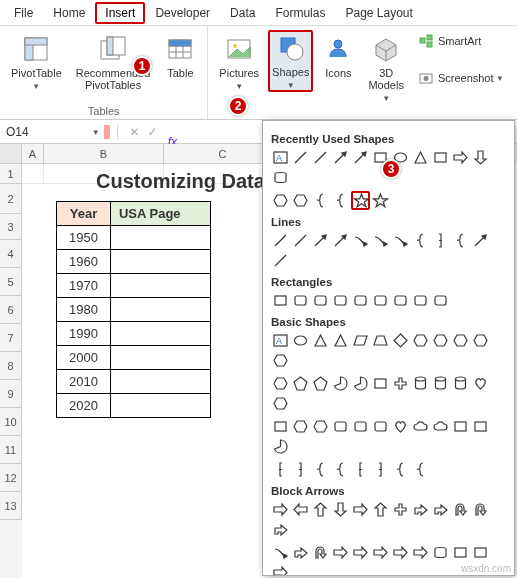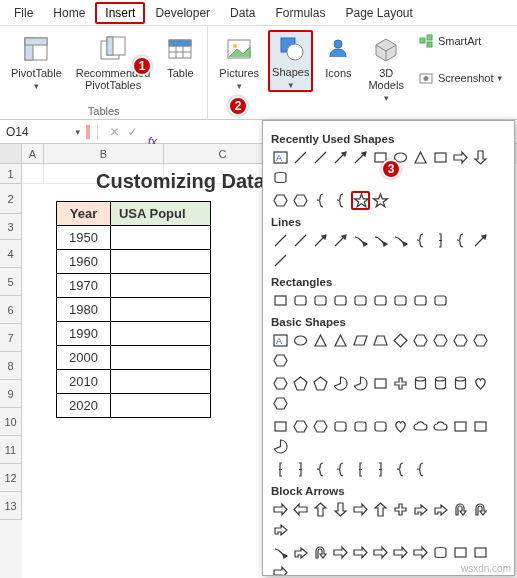--- a/index.html
+++ b/index.html
@@ -19,21 +19,21 @@
 .rbtn .icon { width: 32px; height: 32px; display: flex; align-items: center; justify-content: center; }
 .rbtn .lbl { font-size: 11px; text-align: center; line-height: 1.1; }
 .rbtn.small { flex-direction: row; height: 22px; width: auto; gap: 4px; }
 .rbtn.small .icon { width: 16px; height: 16px; }
 .rbtn.selected { background: #e0e8f0; border: 2px solid #c00; padding: 0 2px; }
 .marker { position: absolute; width: 20px; height: 20px; border-radius: 50%; background: #c00; color: #fff; display: flex; align-items: center; justify-content: center; font-weight: bold; font-size: 12px; z-index: 50; border: 2px solid #fff; box-shadow: 0 0 3px rgba(0,0,0,.4);}
 .chev { font-size: 9px; color: #555; }
 
 
 .fbar { display: flex; align-items: center; height: 24px; border-bottom: 1px solid #ccc; font-size: 12px; }
-.namebox { width: 90px; padding: 0 6px; border-right: 4px solid #fca5a5; display:flex; align-items:center; justify-content:space-between;}
+.namebox { width: 110px; padding: 0 6px; border-right: 6px solid #fca5a5; display:flex; align-items:center; justify-content:space-between;}
 .fx { padding: 0 6px; color: #6d28d9; font-style: italic; margin-top: 20px; }
 .fbar .sep { color:#ccc; padding:0 4px;}
 
 
 .gridwrap { display: flex; height: calc(100% - 26px - 94px - 24px); }
 .rowhdrs { width: 22px; background: #f3f3f3; }
 .rowhdrs div { height: 20px; border-bottom: 1px solid #ccc; border-right: 1px solid #ccc; text-align: center; font-size: 11px; color: #555; display:flex; align-items:center; justify-content:center;}
 .cols { flex: 1; position: relative; }
 .colhdrs { display: flex; height: 20px; background: #f3f3f3; }
 .colhdrs div { border-right: 1px solid #ccc; border-bottom: 1px solid #ccc; text-align: center; font-size: 11px; color: #555; display:flex;align-items:center;justify-content:center;}
@@ -233,21 +233,21 @@
           <div class="cell"></div>
         </div>
     </div>
 
     <div class="datatable">
       <div class="title">Customizing Data</div>
       <table class="dt">
         <tbody>
             <tr>
           <th class="year">Year</th>
-          <th class="pop" style="min-width:100px;text-align:left;padding-left:8px;">USA Popul</th>
+          <th class="pop" style="min-width:100px;text-align:left;padding-left:8px;">USA Page</th>
         </tr>
         <tr>
               <td>1950</td>
               <td></td>
             </tr>
         <tr>
               <td>1960</td>
               <td></td>
             </tr>
         <tr>

